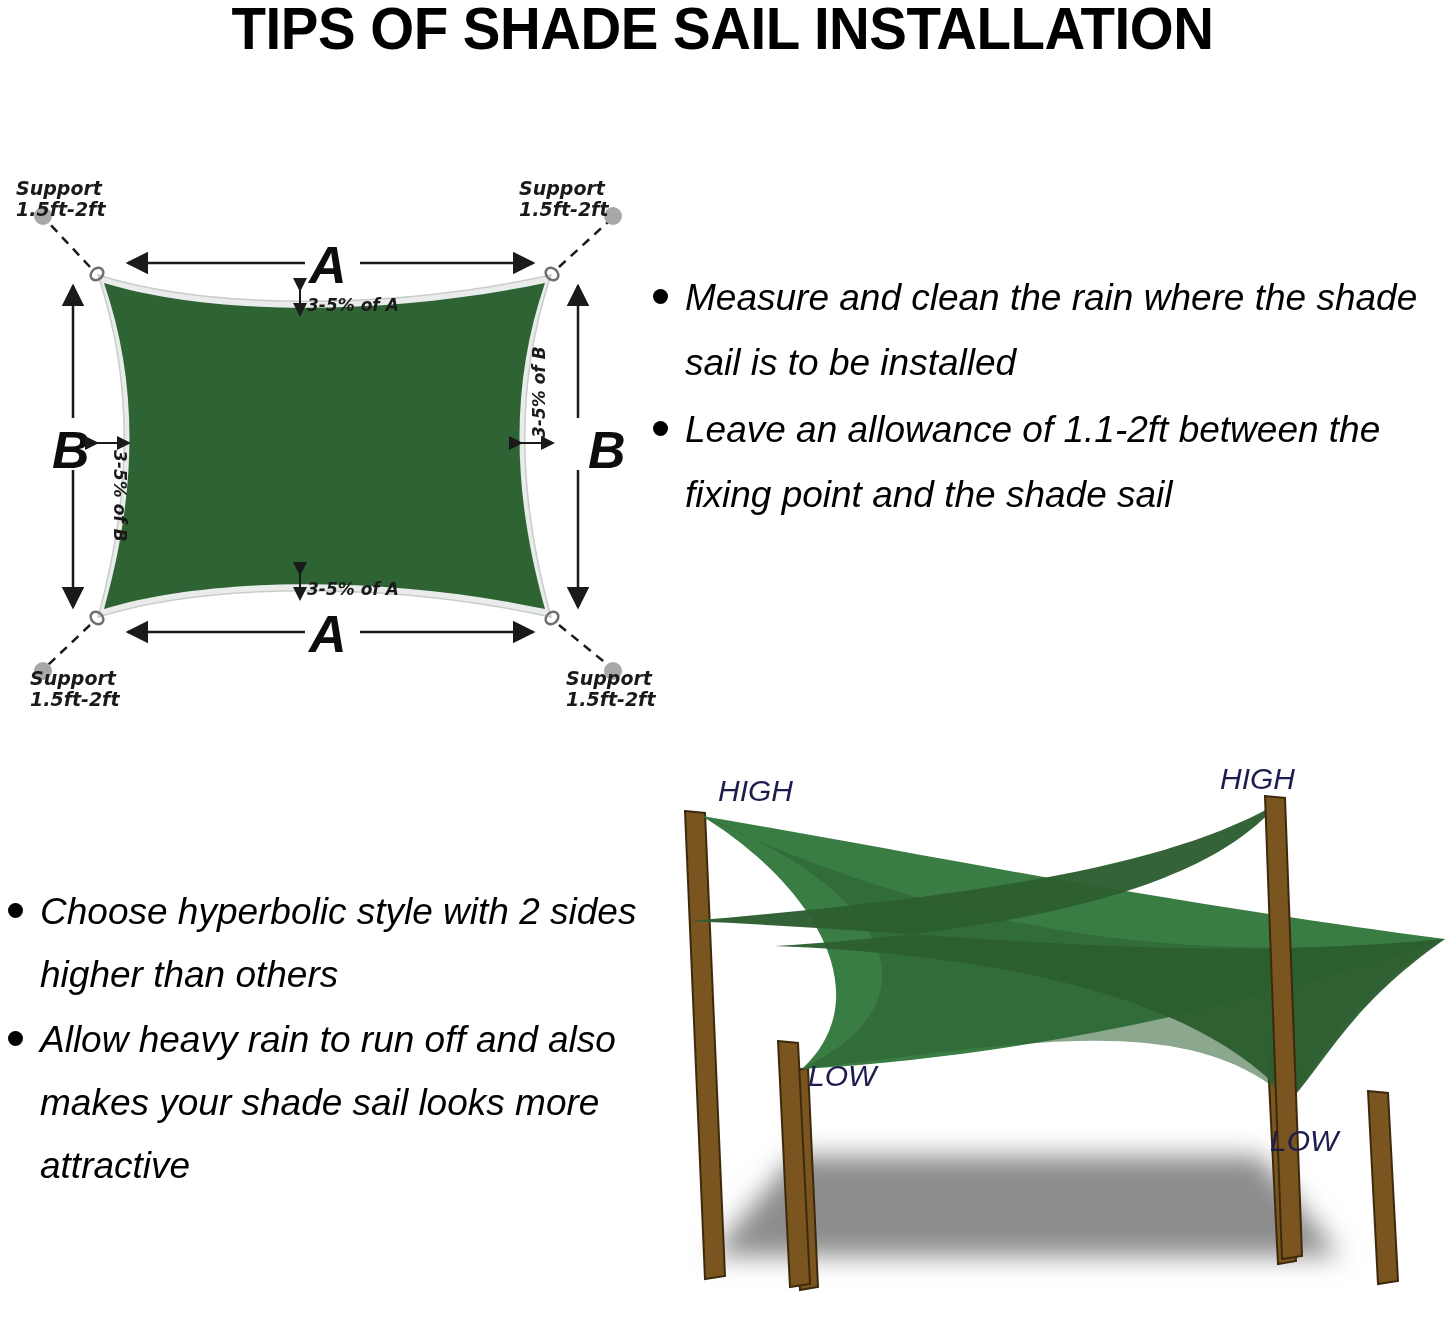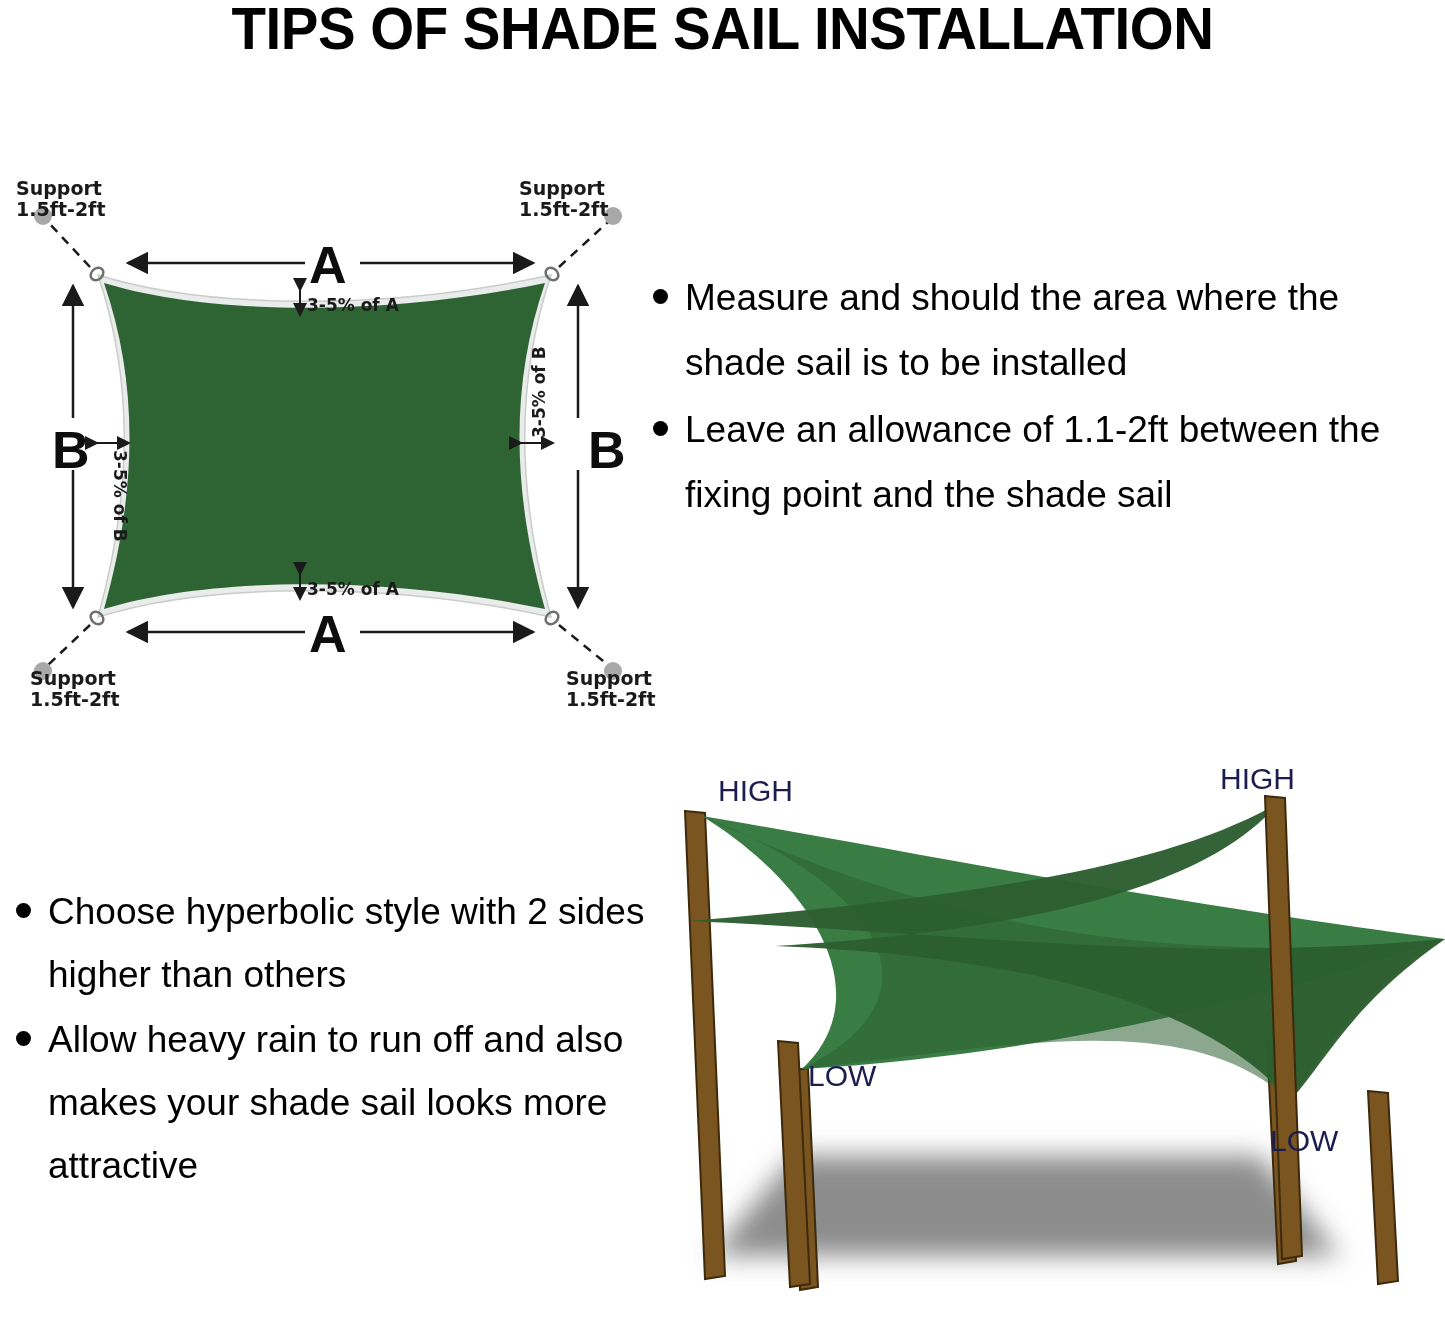--- a/index.html
+++ b/index.html
@@ -23,25 +23,25 @@
     font-weight: bold;
     font-size: 60px;
     letter-spacing: -0.5px;
     color: #000000;
     transform: scaleX(0.94);
     transform-origin: center top;
     white-space: nowrap;
   }
 
   
-  .quad { position: absolute; }
+  .quad { position: absolute; font-style: italic; }
 
   #rect-diagram { left: 0px;   top: 150px; width: 660px; height: 590px; }
   #tips-top     { left: 645px; top: 265px; width: 800px; height: 400px; }
-  #tips-bottom  { left: 8px;   top: 880px; width: 640px; height: 330px; }
+  #tips-bottom  { left: 0px;   top: 880px; width: 640px; height: 330px; }
   #hyper-diagram{ left: 650px; top: 756px; width: 795px; height: 539px; }
 
   
   ul.bullets {
     list-style: none;
     margin: 0; padding: 0;
   }
   ul.bullets li {
     position: relative;
     padding-left: 40px;
@@ -183,21 +183,21 @@
       <line x1="578" y1="320" x2="578" y2="457" stroke="#1a1a1a" stroke-width="2.5" marker-end="url(#arrHead)"></line>
       <text class="bigdim" x="588" y="318">B</text>
       <line x1="521" y1="293" x2="553" y2="293" stroke="#1a1a1a" stroke-width="2" marker-start="url(#arrHeadSm)" marker-end="url(#arrHeadSm)"></line>
       <text class="pctText" x="545" y="288" transform="rotate(-90 545 288)">3-5% of B</text>
     </g>
   </svg>
 </div>
 
 <div class="quad" id="tips-top">
   <ul class="bullets">
-    <li>Measure and should the area where the shade sail is to be installed</li>
+    <li>Measure and clean the rain where the shade sail is to be installed</li>
     <li>Leave an allowance of 1.1-2ft between the fixing point and the shade sail</li>
   </ul>
 </div>
 
 <div class="quad" id="tips-bottom">
   <ul class="bullets">
     <li>Choose hyperbolic style with 2 sides higher than others</li>
     <li>Allow heavy rain to run off and also makes your shade sail looks more attractive</li>
   </ul>
 </div>

